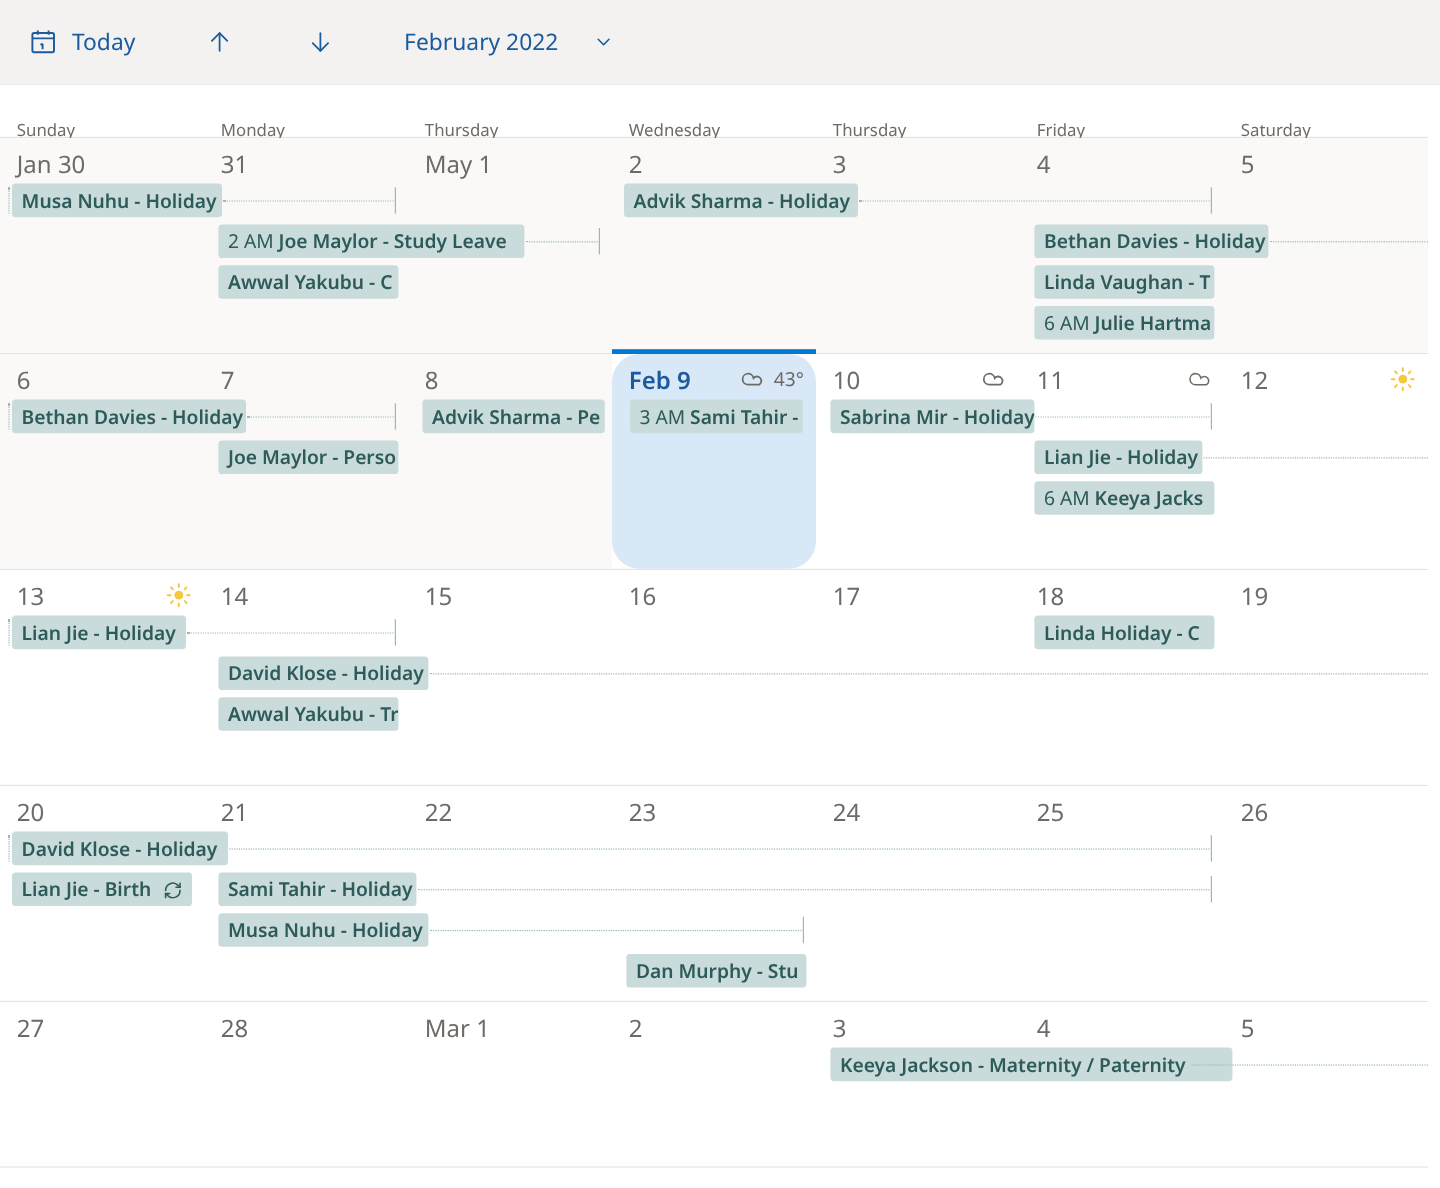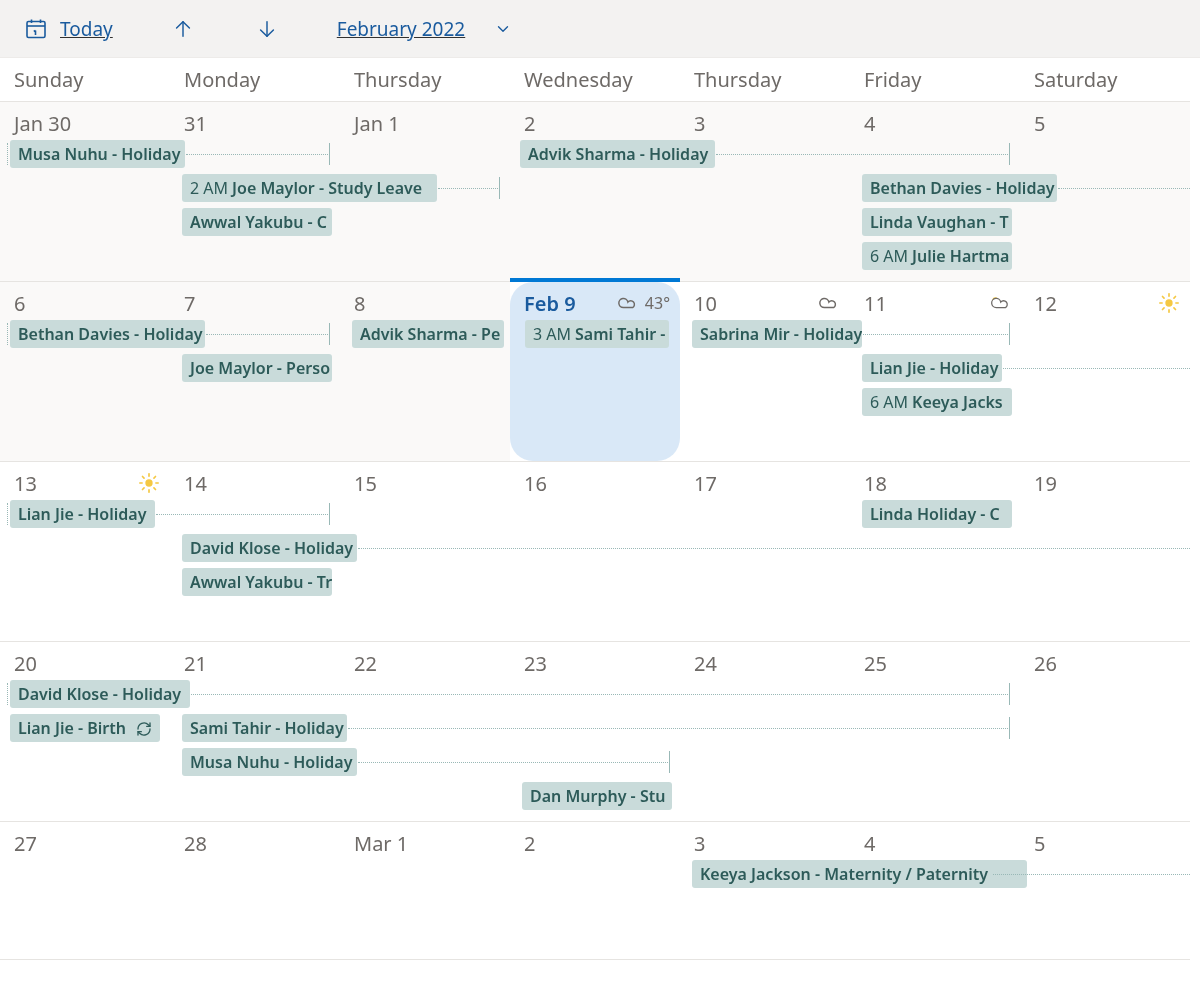--- a/index.html
+++ b/index.html
@@ -9,30 +9,30 @@
   --header-fg:#6e6a67;
   --date-fg:#6e6a67;
   --event-teal:#c9dbda;
   --event-teal-fg:#2d5b59;
   --today-highlight:#d9e8f7;
   --today-bar:#0078d4;
 }
 *{box-sizing:border-box;}
 html,body{margin:0;padding:0;width:1200px;height:990px;font-family:"Segoe UI",system-ui,Arial,sans-serif;background:#fff;color:#323130;overflow:hidden;}
 
-.toolbar{display:flex;align-items:center;gap:40px;height:58px;background:var(--toolbar-bg);padding:0 14px;border-bottom:1px solid #edebe9;text-decoration:underline;}
+.toolbar{display:flex;align-items:center;gap:40px;height:71px;background:var(--toolbar-bg);padding:0 14px;border-bottom:1px solid #edebe9;}
 .tb-btn{display:flex;align-items:center;gap:10px;color:var(--accent);font-size:19px;cursor:pointer;padding:6px 8px;}
 .tb-icon{display:flex;align-items:center;justify-content:center;width:28px;height:28px;color:var(--accent);}
 .tb-month{display:flex;align-items:center;gap:20px;}
 .chev-down{margin-left:4px;}
 
 .calendar{position:relative;width:100%;height:932px;background:#fff;overflow:hidden;padding-top:14px;}
 .cal-scale{position:absolute;left:0;top:0;width:1190px;}
 .dow{display:grid;grid-template-columns:repeat(7,170px);height:44px;border-bottom:1px solid var(--hairline);}
-.dow-cell{padding:8px 0 0 14px;font-size:20px;color:var(--header-fg);}
+.dow-cell{padding:8px 0 0 14px;font-size:14px;color:var(--header-fg);margin-top:20px;}
 .weeks{display:grid;grid-template-rows:180px 180px 180px 180px 138px;}
 .week{position:relative;display:grid;grid-template-columns:repeat(7,170px);border-bottom:1px solid var(--hairline);}
 .day{position:relative;padding:8px 0 0 14px;font-size:20px;color:var(--date-fg);}
 .day.past{background:#faf9f8;}
 .day.today{background:var(--today-highlight);border-radius:23px;}
 .day.today::before{content:"";position:absolute;left:0;right:0;top:-4px;height:4px;background:var(--today-bar);}
 .day-label{line-height:24px;}
 .day.today .day-label{color:var(--accent);font-weight:600;}
 .temp{position:absolute;right:10px;top:10px;display:flex;align-items:flex-start;gap:6px;font-size:16px;color:#6e6a67;}
 
@@ -101,21 +101,21 @@
     <div class="dow-cell">Thursday</div>
     <div class="dow-cell">Friday</div>
     <div class="dow-cell">Saturday</div>
   </div>
 
   <div class="weeks">
 
   <div class="week">
     <div class="day past"><span class="day-label">Jan 30</span></div>
     <div class="day past"><span class="day-label">31</span></div>
-    <div class="day past"><span class="day-label">Jan 1</span></div>
+    <div class="day past"><span class="day-label">May 1</span></div>
     <div class="day past"><span class="day-label">2</span></div>
     <div class="day past"><span class="day-label">3</span></div>
     <div class="day past"><span class="day-label">4</span></div>
     <div class="day past"><span class="day-label">5</span></div>
 
     <div class="cont-start" style="top:41px;"></div>
     <div class="event span" style="left:10px;top:38px;width:175px;"><span class="lbl">Musa Nuhu - Holiday</span></div>
     <div class="cont-line" style="left:186px;width:142px;top:52px;"></div>
     <div class="cont-end" style="left:329px;top:41px;"></div>
 

